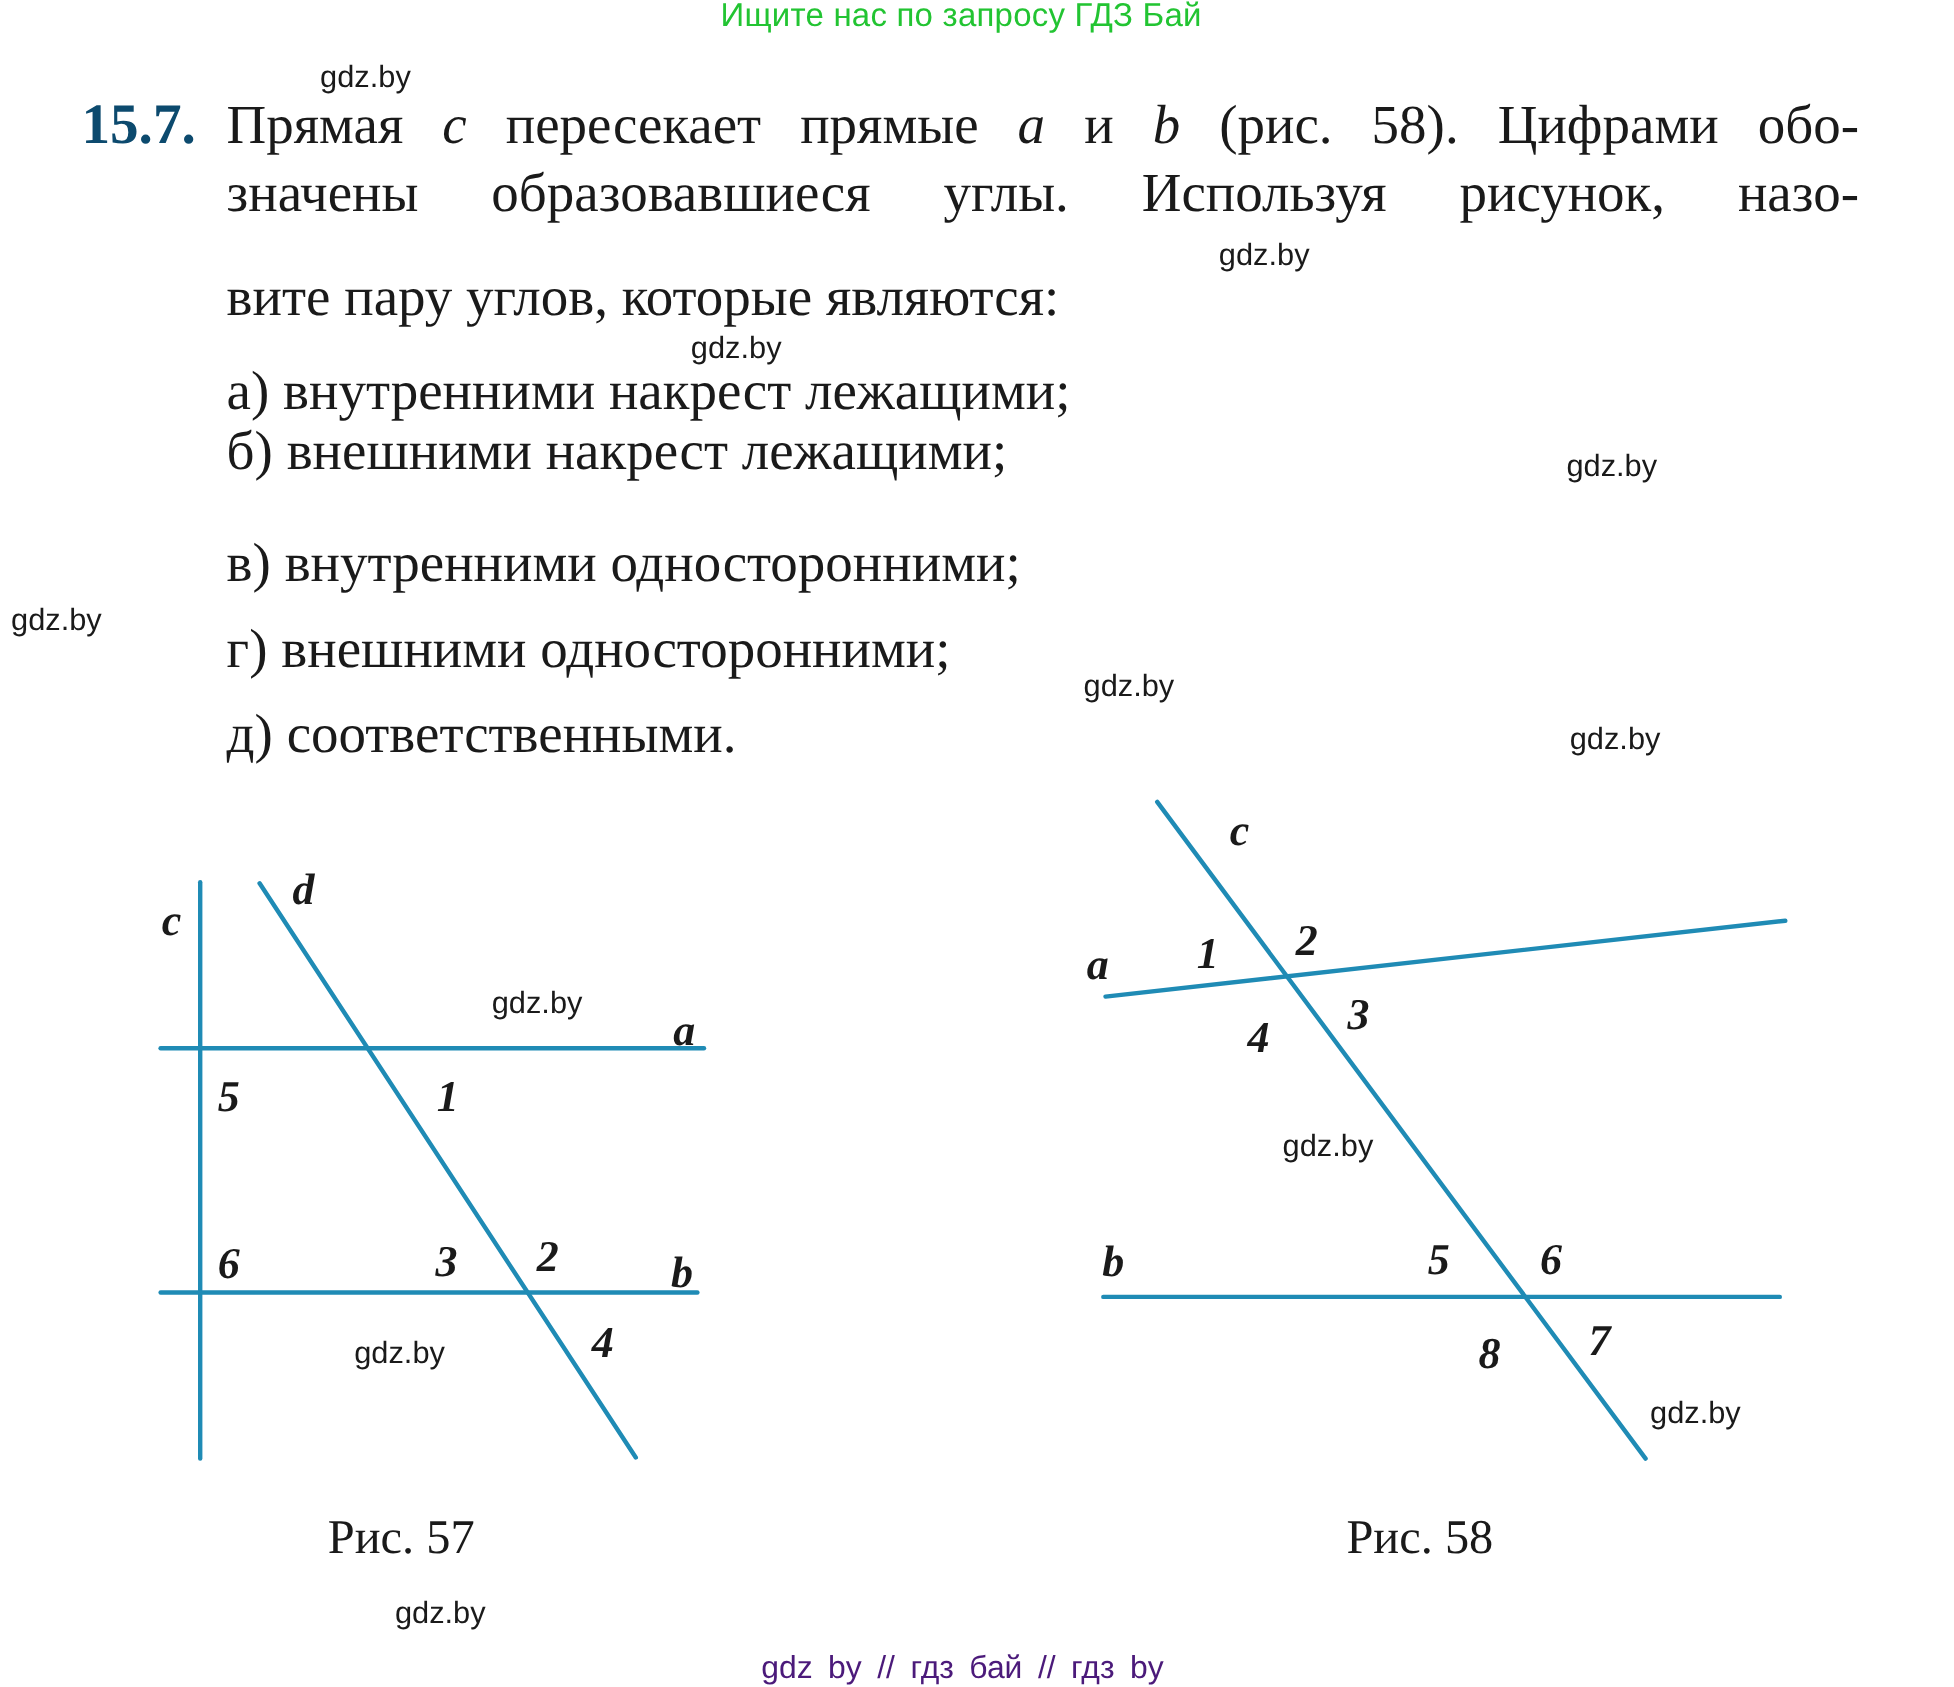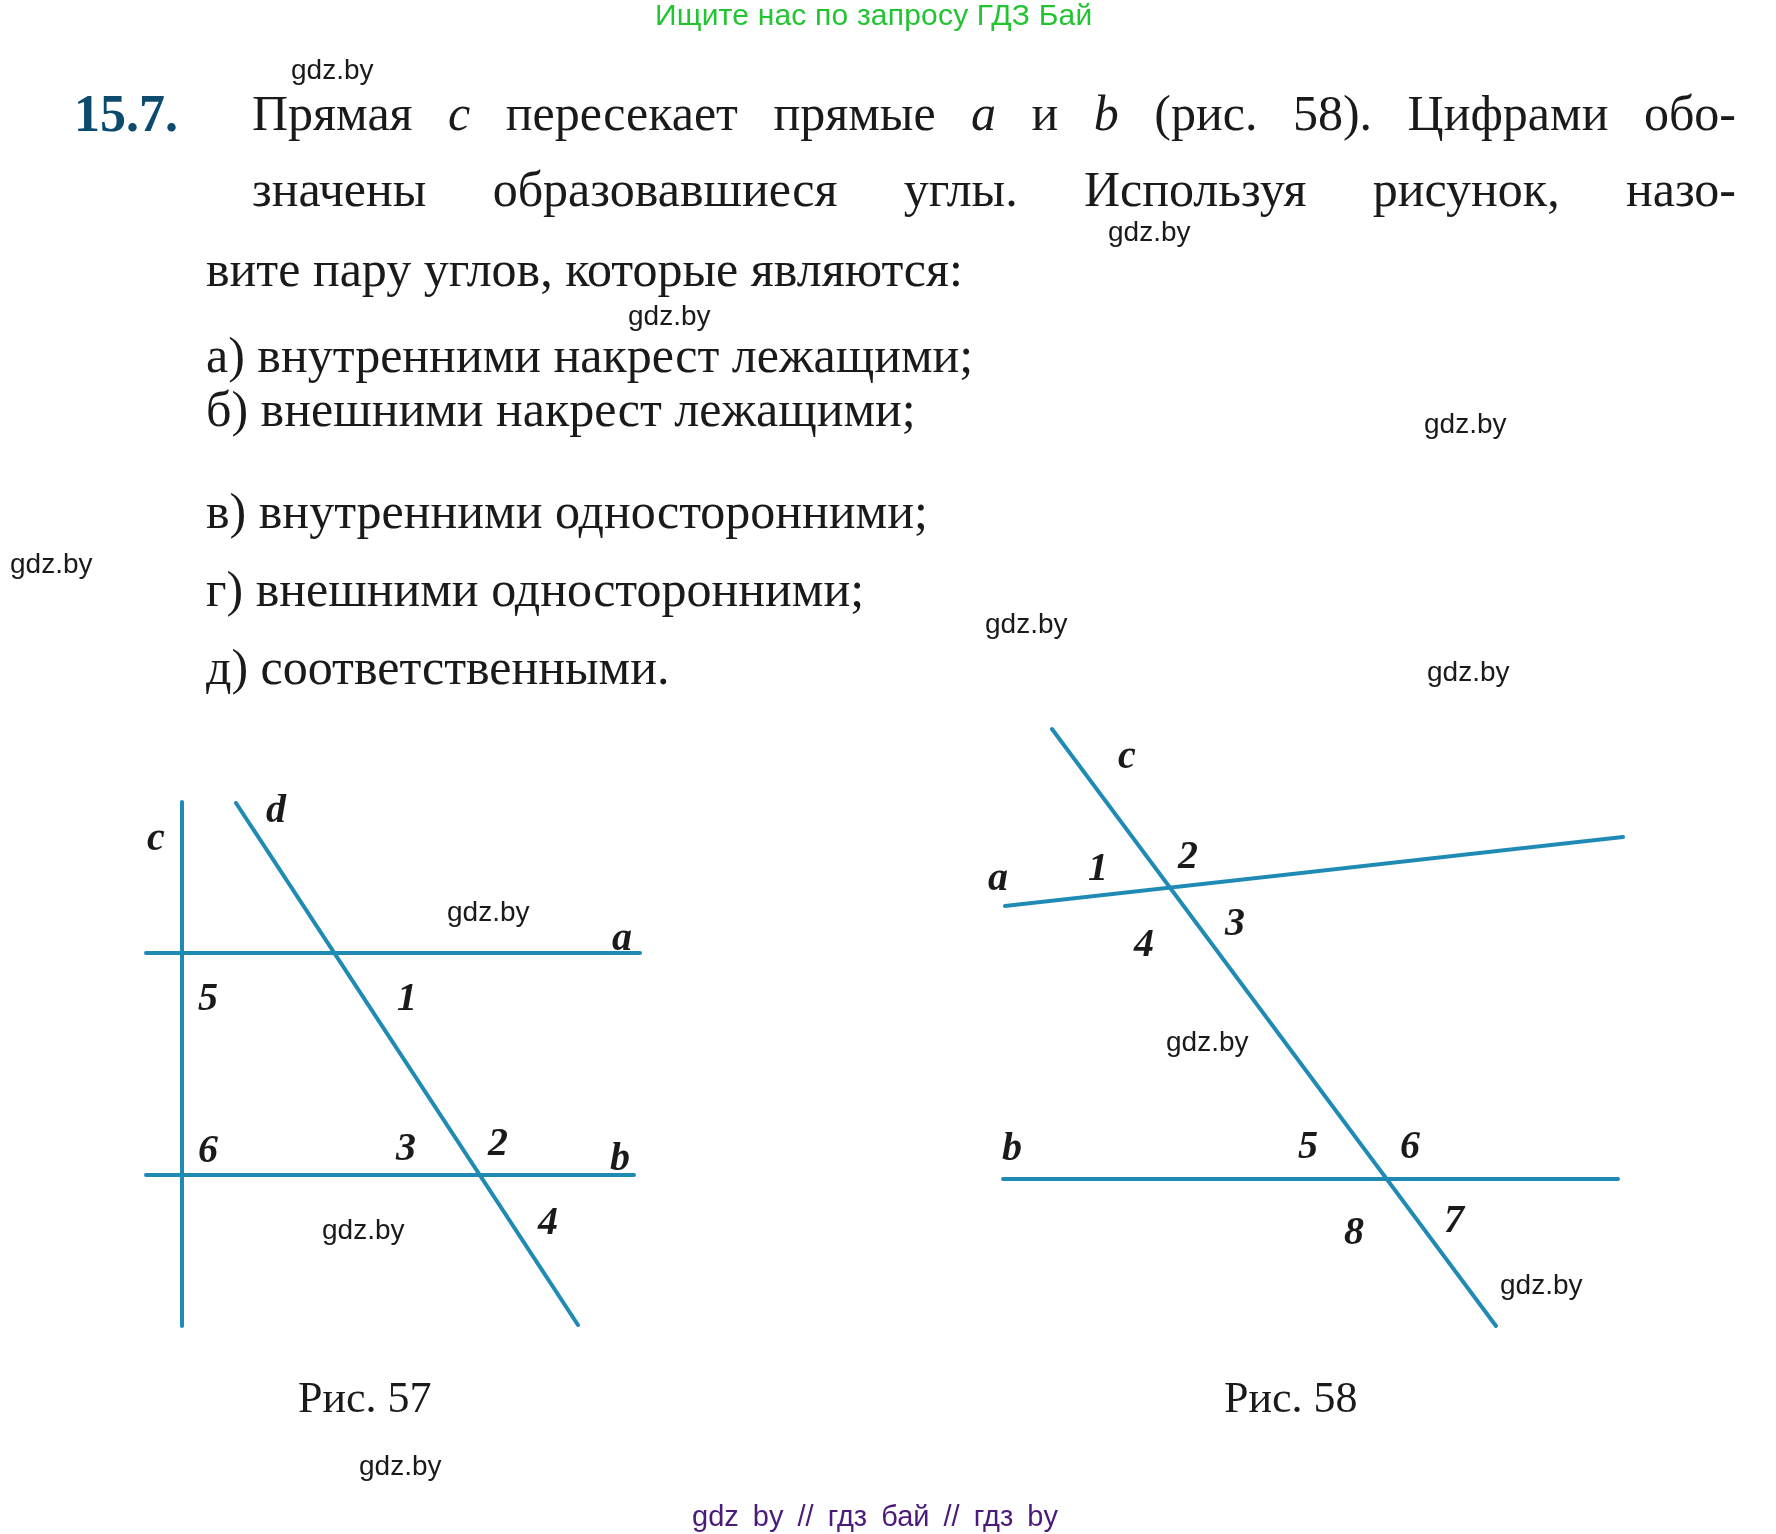--- a/index.html
+++ b/index.html
@@ -3,21 +3,21 @@
 <meta charset="utf-8">
 <style>
   html, body { margin:0; padding:0; }
   body { width:1776px; height:1534px; background:#ffffff; position:relative; overflow:hidden;
          font-family:"Liberation Serif", serif; color:#1a1a1a; }
   .abs { position:absolute; white-space:nowrap; }
   .top-banner { left:655px; top:-2px; font-family:"Liberation Sans", sans-serif; font-size:30px; color:#22c432; letter-spacing:0.2px; }
   .wm { font-family:"Liberation Sans", sans-serif; font-size:28px; color:#1a1a1a; line-height:1; }
   .task-num { left:74px; top:88px; font-size:52px; font-weight:bold; color:#0c4a6e; line-height:1; }
   .para-line { left:206px; font-size:50px; line-height:1; }
-  .justify { width:1484px; text-align:justify; text-align-last:justify;margin-left:46px; }
+  .justify { width:1484px; text-align:justify; text-align-last:justify; }
   .item { left:206px; font-size:50px; line-height:1; }
   .it { font-style:italic; }
   .caption { font-size:44px; line-height:1; }
   .bottom-links { left:692px; top:1500px; font-family:"Liberation Sans", sans-serif; font-size:29px; color:#4b1a7a; word-spacing:6px;text-align:right; }
   svg.fig { position:absolute; left:0; top:0; }
   .lbl { font-family:"Liberation Serif", serif; font-style:italic; font-weight:bold; font-size:40px; fill:#1a1a1a; }
 </style>
 </head>
 <body>
 
@@ -34,21 +34,21 @@
 <div class="abs wm" style="left:322px;top:1216px;">gdz.by</div>
 <div class="abs wm" style="left:1166px;top:1028px;">gdz.by</div>
 <div class="abs wm" style="left:1500px;top:1271px;">gdz.by</div>
 <div class="abs wm" style="left:359px;top:1452px;">gdz.by</div>
 
 <div class="abs task-num">15.7.</div>
 
 <div class="abs para-line justify" style="top:88px;">
   <span>Прямая </span><span class="it">c</span><span> пересекает прямые </span><span class="it">a</span><span> и </span><span class="it">b</span><span> (рис. 58). Цифрами обо-</span>
 </div>
-<div class="abs para-line justify" style="top:164px;font-family:Liberation Serif, serif;">значены образовавшиеся углы. Используя рисунок, назо-</div>
+<div class="abs para-line justify" style="top:150px;font-family:Liberation Serif, serif;">значены образовавшиеся углы. Используя рисунок, назо-</div>
 <div class="abs para-line" style="top:244px;">вите пару углов, которые являются:</div>
 
 <div class="abs item" style="top:330px;">а) внутренними накрест лежащими;</div>
 <div class="abs item" style="top:384px;">б) внешними накрест лежащими;</div>
 <div class="abs item" style="top:486px;">в) внутренними односторонними;</div>
 <div class="abs item" style="top:564px;">г) внешними односторонними;</div>
 <div class="abs item" style="top:642px;">д) соответственными.</div>
 
 <svg class="fig" width="1776" height="1534">
   <g stroke="#1f8bb5" stroke-width="4" stroke-linecap="round">

